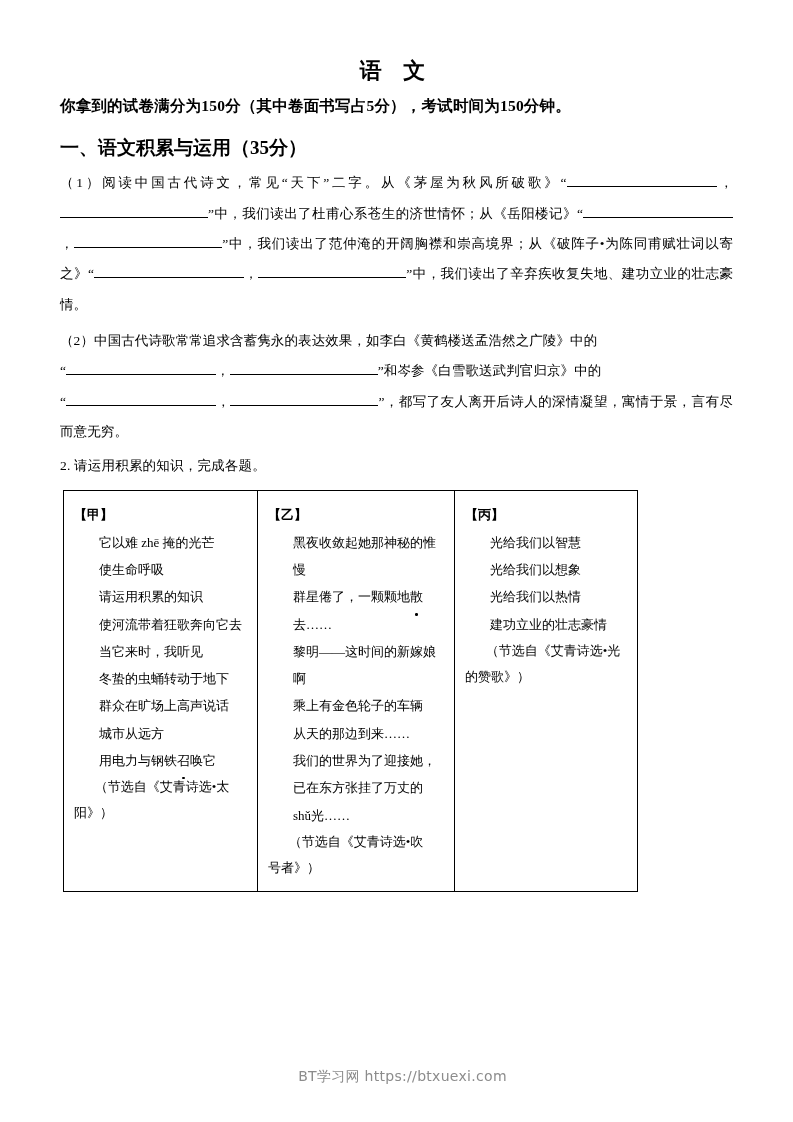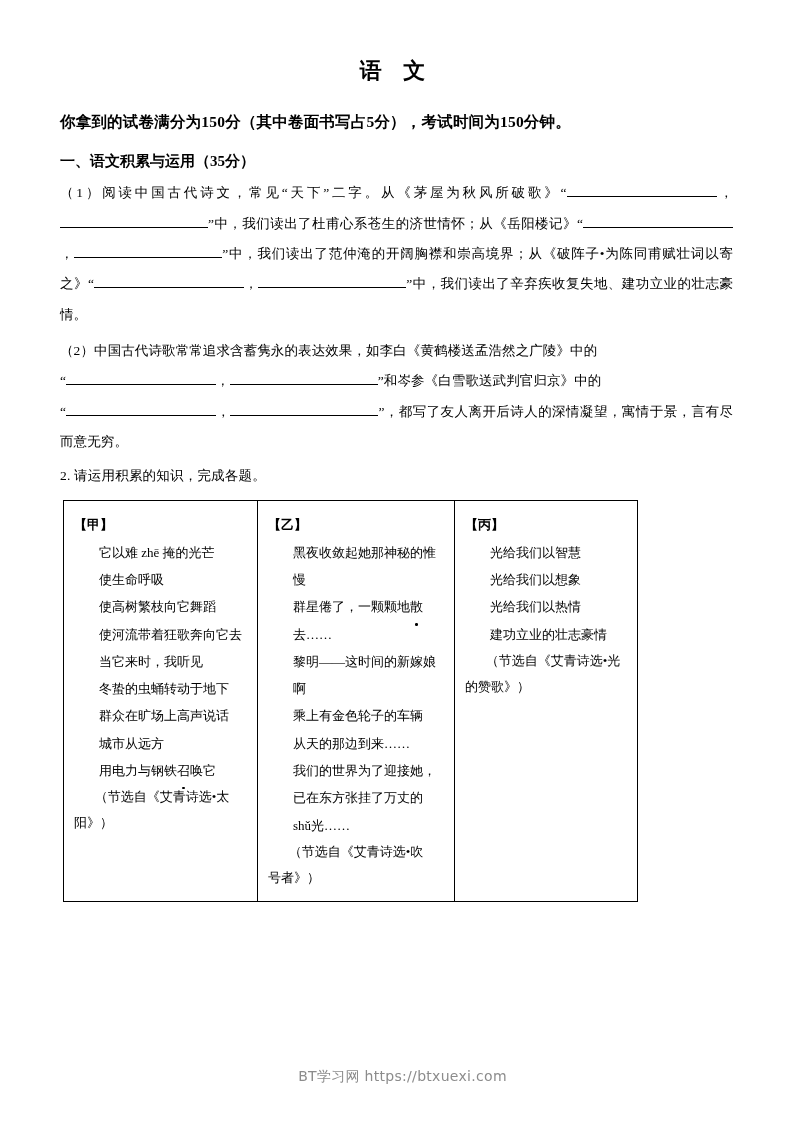--- a/index.html
+++ b/index.html
@@ -32,28 +32,28 @@
     letter-spacing: 8px;
     margin: 0;
     padding-top: 58px;
     line-height: 1.2;
   }
 
   
   .lead-line {
     font-size: 15.5px;
     font-weight: bold;
-    margin-top: 26px;
+    margin-top: 10px;
     line-height: 1.5;
     letter-spacing: 0.2px;
   }
 
   
   .section-heading {
-    font-size: 15px;
+    font-size: 19px;
     font-weight: bold;
     margin-top: 16px;
     line-height: 1.5;
   }
 
   
   .q-line {
     font-size: 13.5px;
     line-height: 1.62;
     margin-top: 11px;
@@ -186,21 +186,21 @@
   <div class="q-line tight">2. 请运用积累的知识，完成各题。</div>
 
   <table class="poem-table">
     <tbody>
         <tr>
 
       <td class="col-a cell-a">
         <span class="poem-label">【甲】</span>
         <span class="poem-line">它以难 zhē 掩的光芒</span>
         <span class="poem-line">使生命呼吸</span>
-        <span class="poem-line">使高树繁枝向它舞蹈</span>
+        <span class="poem-line">请运用积累的知识</span>
         <span class="poem-line">使河流带着狂歌奔向它去</span>
         <span class="poem-line">当它来时，我听见</span>
         <span class="poem-line">冬蛰的虫蛹转动于地下</span>
         <span class="poem-line">群众在旷场上高声说话</span>
         <span class="poem-line">城市从远方</span>
         <span class="poem-line">用电力与钢铁<span class="dot">召</span>唤它</span>
         <span class="poem-src">（节选自《艾青诗选•太</span>
         <span class="src-tail">阳》）</span>
       </td>
 

